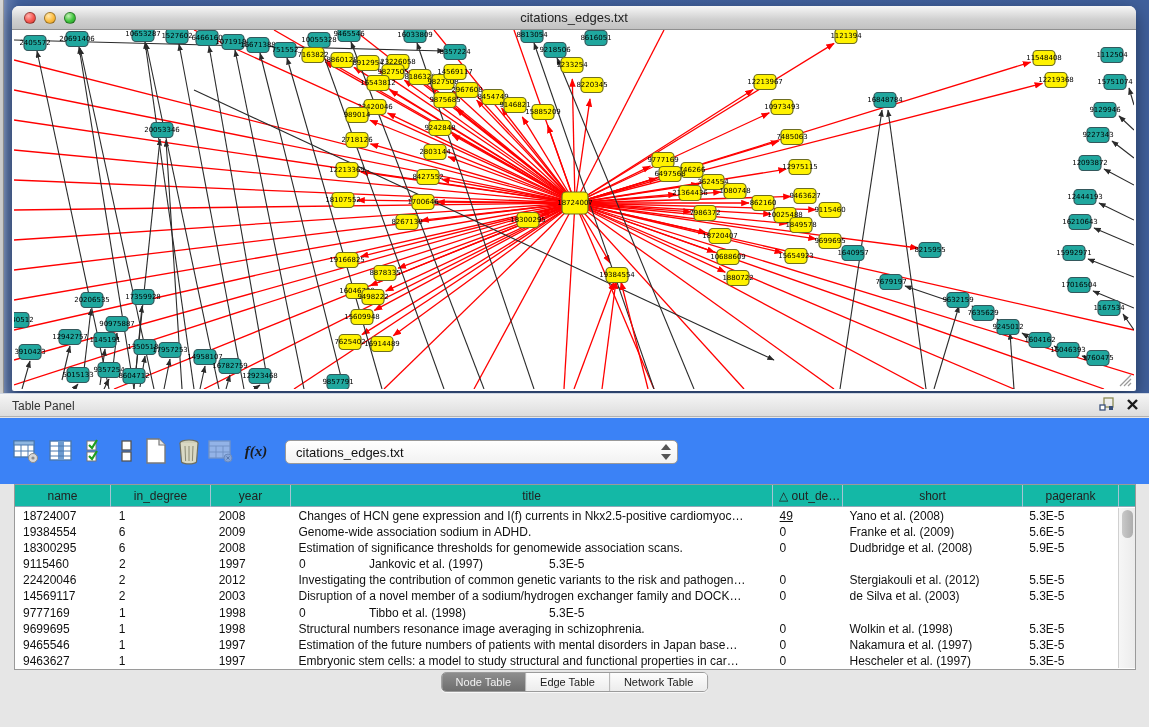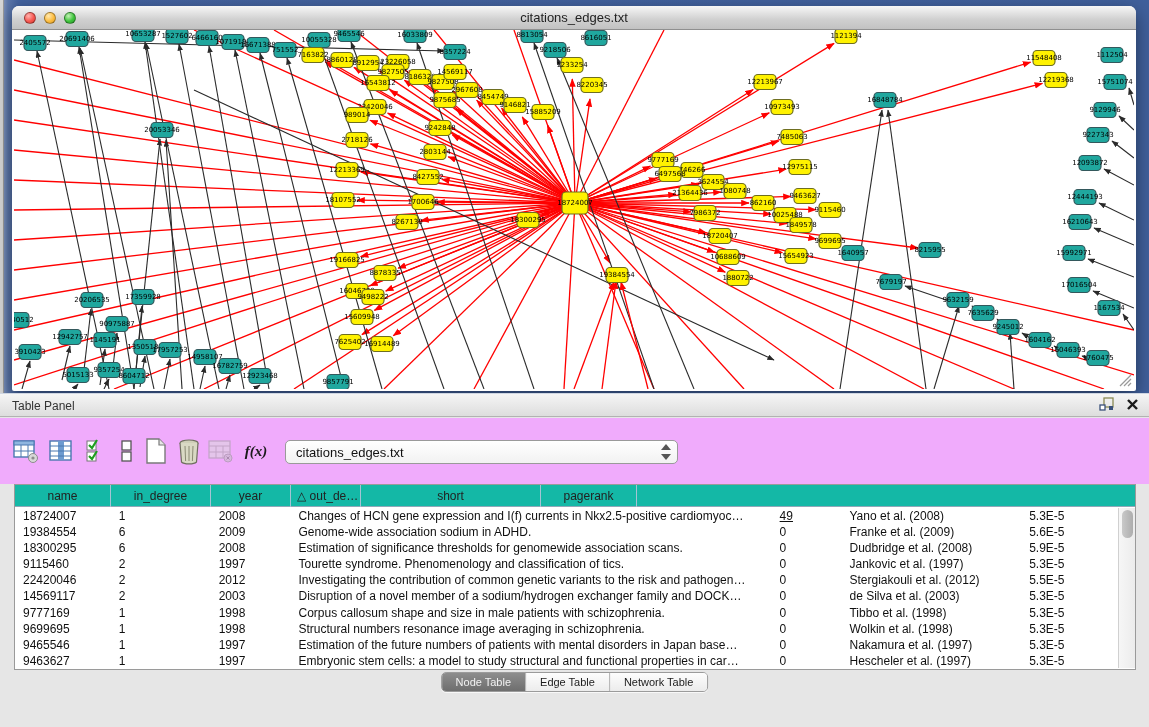--- a/index.html
+++ b/index.html
@@ -28,21 +28,21 @@
   .resize-grip { position:absolute; right:2px; bottom:2px; width:14px; height:14px; }
 
   
   .table-panel { position:absolute; left:0; top:393px; width:1149px; height:307px; background:#e6e6e6; }
   .panel-header { position:absolute; left:0; top:0; width:100%; height:24px;
     background:linear-gradient(#f5f5f5,#dddddd); border-top:1px solid #cfd6e2; border-bottom:1px solid #b2b2b2;
     font-size:12px; color:#333; }
   .panel-header .ph-title { position:absolute; left:12px; top:5px; }
   .ph-icons { position:absolute; right:10px; top:3px; display:flex; gap:12px; align-items:center; }
 
-  .panel-toolbar { position:absolute; left:0; top:25px; width:100%; height:66px; background:#f0abfc;text-align:right; }
+  .panel-toolbar { position:absolute; left:0; top:25px; width:100%; height:66px; background:#3b82f6;text-align:right; }
   .tool-ico { position:absolute; top:18px; width:28px; height:30px; display:flex; align-items:center; justify-content:center; cursor:default; }
   .fx { font-family:"Liberation Serif", serif; font-style:italic; font-weight:bold; font-size:15px; color:#1a1a1a; }
   .combo { position:absolute; left:285px; top:22px; width:393px; height:24px; background:linear-gradient(#ffffff,#f2f2f2);
     border:1px solid #9a9a9a; border-radius:5px; font-size:13px; color:#111; }
   .combo .val { position:absolute; left:10px; top:4px; }
   .combo .arrows { position:absolute; right:4px; top:2px; width:14px; height:18px; }
 
   .tablewrap { position:absolute; left:14px; top:91px; width:1122px; height:186px; background:#fff; border:1px solid #9a9a9a; }
   .thead { position:absolute; left:0; top:0; width:1120px; height:22px; background:#14b8a6; border-bottom:1px solid #8fa8b8; display:flex; }
   .th { height:22px; border-right:1px solid #a5c3d4; font-size:12px; color:#222; text-align:center; line-height:22px;
@@ -789,20 +789,21 @@
           <path d="M7,17 L12,11 L2,11 Z" fill="#555"></path>
         </svg>
       </div>
     </div>
 
     <div class="tablewrap">
       <div class="thead" id="thead">
           <div class="th" style="width: 96px;">name</div>
           <div class="th" style="width: 100px;">in_degree</div>
           <div class="th" style="width: 80px;">year</div>
+          <div class="th" style="width: 482px;">title</div>
           <div class="th" style="width: 70px; text-align: left; padding-left: 6px;">△ out_de…</div>
           <div class="th" style="width: 180px;">short</div>
           <div class="th" style="width: 96px;">pagerank</div>
         </div>
       <div class="tbody" id="tbody">
           <div class="tr">
             <div class="td" style="width: 96px;">18724007</div>
             <div class="td" style="width: 100px;">1</div>
             <div class="td" style="width: 80px;">2008</div>
             <div class="td" style="width: 482px;">Changes of HCN gene expression and I(f) currents in Nkx2.5-positive cardiomyoc…</div>
@@ -825,21 +826,20 @@
             <div class="td" style="width: 80px;">2008</div>
             <div class="td" style="width: 482px;">Estimation of significance thresholds for genomewide association scans.</div>
             <div class="td" style="width: 70px;">0</div>
             <div class="td" style="width: 180px;">Dudbridge et al. (2008)</div>
             <div class="td" style="width: 96px;">5.9E-5</div>
           </div>
           <div class="tr">
             <div class="td" style="width: 96px;">9115460</div>
             <div class="td" style="width: 100px;">2</div>
             <div class="td" style="width: 80px;">1997</div>
-            <div class="td" style="width: 482px;">Tourette syndrome. Phenomenology and classification of tics.</div>
             <div class="td" style="width: 70px;">0</div>
             <div class="td" style="width: 180px;">Jankovic et al. (1997)</div>
             <div class="td" style="width: 96px;">5.3E-5</div>
           </div>
           <div class="tr">
             <div class="td" style="width: 96px;">22420046</div>
             <div class="td" style="width: 100px;">2</div>
             <div class="td" style="width: 80px;">2012</div>
             <div class="td" style="width: 482px;">Investigating the contribution of common genetic variants to the risk and pathogen…</div>
             <div class="td" style="width: 70px;">0</div>
@@ -852,21 +852,20 @@
             <div class="td" style="width: 80px;">2003</div>
             <div class="td" style="width: 482px;">Disruption of a novel member of a sodium/hydrogen exchanger family and DOCK…</div>
             <div class="td" style="width: 70px;">0</div>
             <div class="td" style="width: 180px;">de Silva et al. (2003)</div>
             <div class="td" style="width: 96px;">5.3E-5</div>
           </div>
           <div class="tr">
             <div class="td" style="width: 96px;">9777169</div>
             <div class="td" style="width: 100px;">1</div>
             <div class="td" style="width: 80px;">1998</div>
-            <div class="td" style="width: 482px;">Corpus callosum shape and size in male patients with schizophrenia.</div>
             <div class="td" style="width: 70px;">0</div>
             <div class="td" style="width: 180px;">Tibbo et al. (1998)</div>
             <div class="td" style="width: 96px;">5.3E-5</div>
           </div>
           <div class="tr">
             <div class="td" style="width: 96px;">9699695</div>
             <div class="td" style="width: 100px;">1</div>
             <div class="td" style="width: 80px;">1998</div>
             <div class="td" style="width: 482px;">Structural numbers resonance image averaging in schizophrenia.</div>
             <div class="td" style="width: 70px;">0</div>

